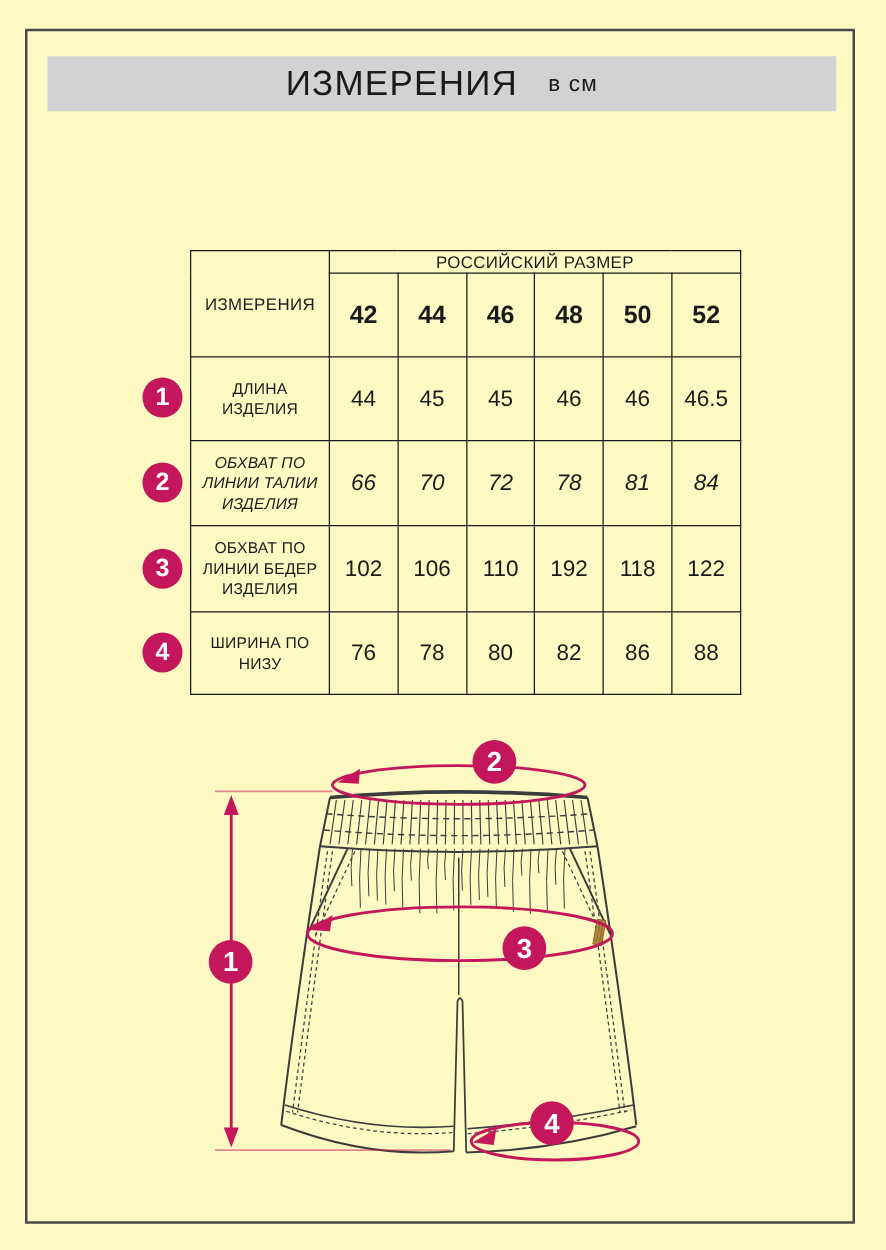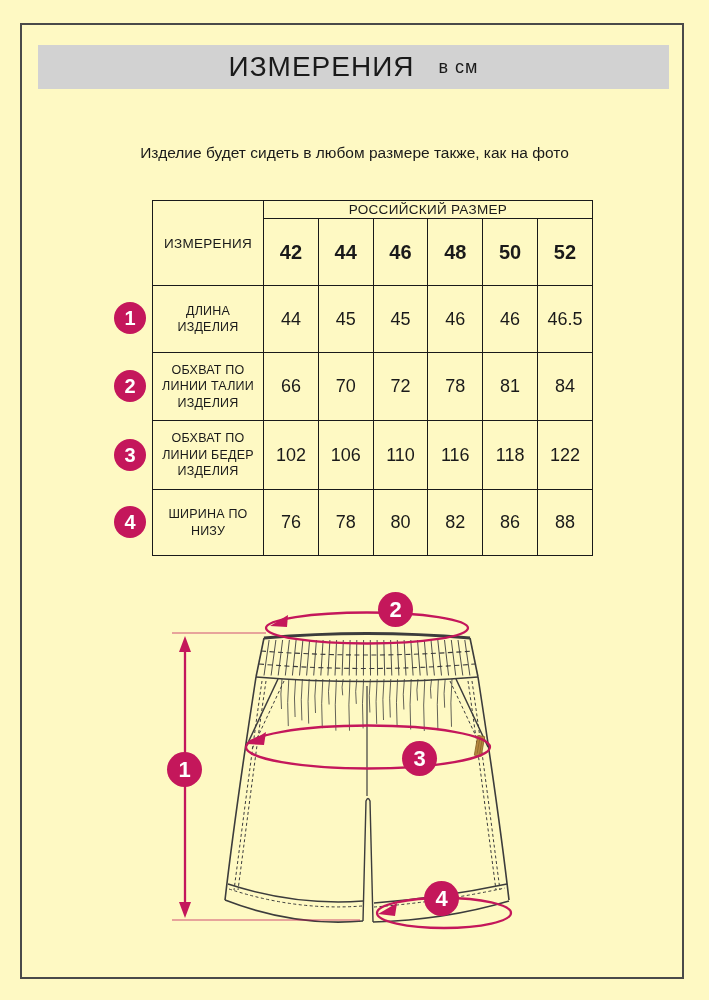--- a/index.html
+++ b/index.html
@@ -23,21 +23,21 @@
   .note { position:absolute; left:0; top:142px; width:709px; text-align:center;
           font-size:15.5px; line-height:1.42; }
 
   table.size-table { position:absolute; left:152px; top:200px; width:440px;
                      border-collapse:collapse; table-layout:fixed; }
   table.size-table td { border:1.3px solid #1a1a1a; text-align:center; vertical-align:middle; }
   td.corner { font-size:13.5px; letter-spacing:.3px; }
   td.group  { font-size:13.5px; height:18px; letter-spacing:.3px; padding:0; line-height:17px; }
   tr.row-sizes td { height:67px; font-size:20px; font-weight:bold; }
   tr.r1 td { height:67px; }
-  tr.r2 td { height:68px; }
+  tr.r2 td { height:68px;font-style:italic; }
   tr.r3 td { height:69px;margin-top:16px; }
   tr.r4 td { height:66px;margin-left:32px; }
   td.lbl { font-size:12.5px; line-height:1.32; padding:0 3px; letter-spacing:.2px; }
   td.val { font-size:18px; }
 
   .numcircle { position:absolute; width:32px; height:32px; border-radius:50%;
                background:var(--accent); color:#fff; font-size:20px; font-weight:bold;
                display:flex; align-items:center; justify-content:center; }
   .nc1 { left:114px; top:302px; }
   .nc2 { left:114px; top:370px; }
@@ -67,21 +67,20 @@
 
   <div class="frame"></div>
 
   <div class="title-bar" style="background: rgb(210, 210, 210);">
     <span class="t-main">ИЗМЕРЕНИЯ</span>
     <span class="t-unit">в см</span>
   </div>
 
 
   <div class="note">
-    <div>Изделие будет сидеть в любом размере также, как на фото</div>
   </div>
 
   <table class="size-table">
     <colgroup>
       <col style="width:111px">
       <col style="width:54.8px">
         <col style="width:54.8px">
         <col style="width:54.8px">
       <col style="width:54.8px">
         <col style="width:54.8px">
@@ -116,21 +115,21 @@
       <td class="val">72</td>
       <td class="val">78</td>
       <td class="val">81</td>
       <td class="val">84</td>
     </tr>
     <tr class="r3">
       <td class="lbl">ОБХВАТ ПО ЛИНИИ БЕДЕР ИЗДЕЛИЯ</td>
       <td class="val">102</td>
       <td class="val">106</td>
       <td class="val">110</td>
-      <td class="val">116</td>
+      <td class="val">192</td>
       <td class="val">118</td>
       <td class="val">122</td>
     </tr>
     <tr class="r4">
       <td class="lbl">ШИРИНА ПО НИЗУ</td>
       <td class="val">76</td>
       <td class="val">78</td>
       <td class="val">80</td>
       <td class="val">82</td>
       <td class="val">86</td>

